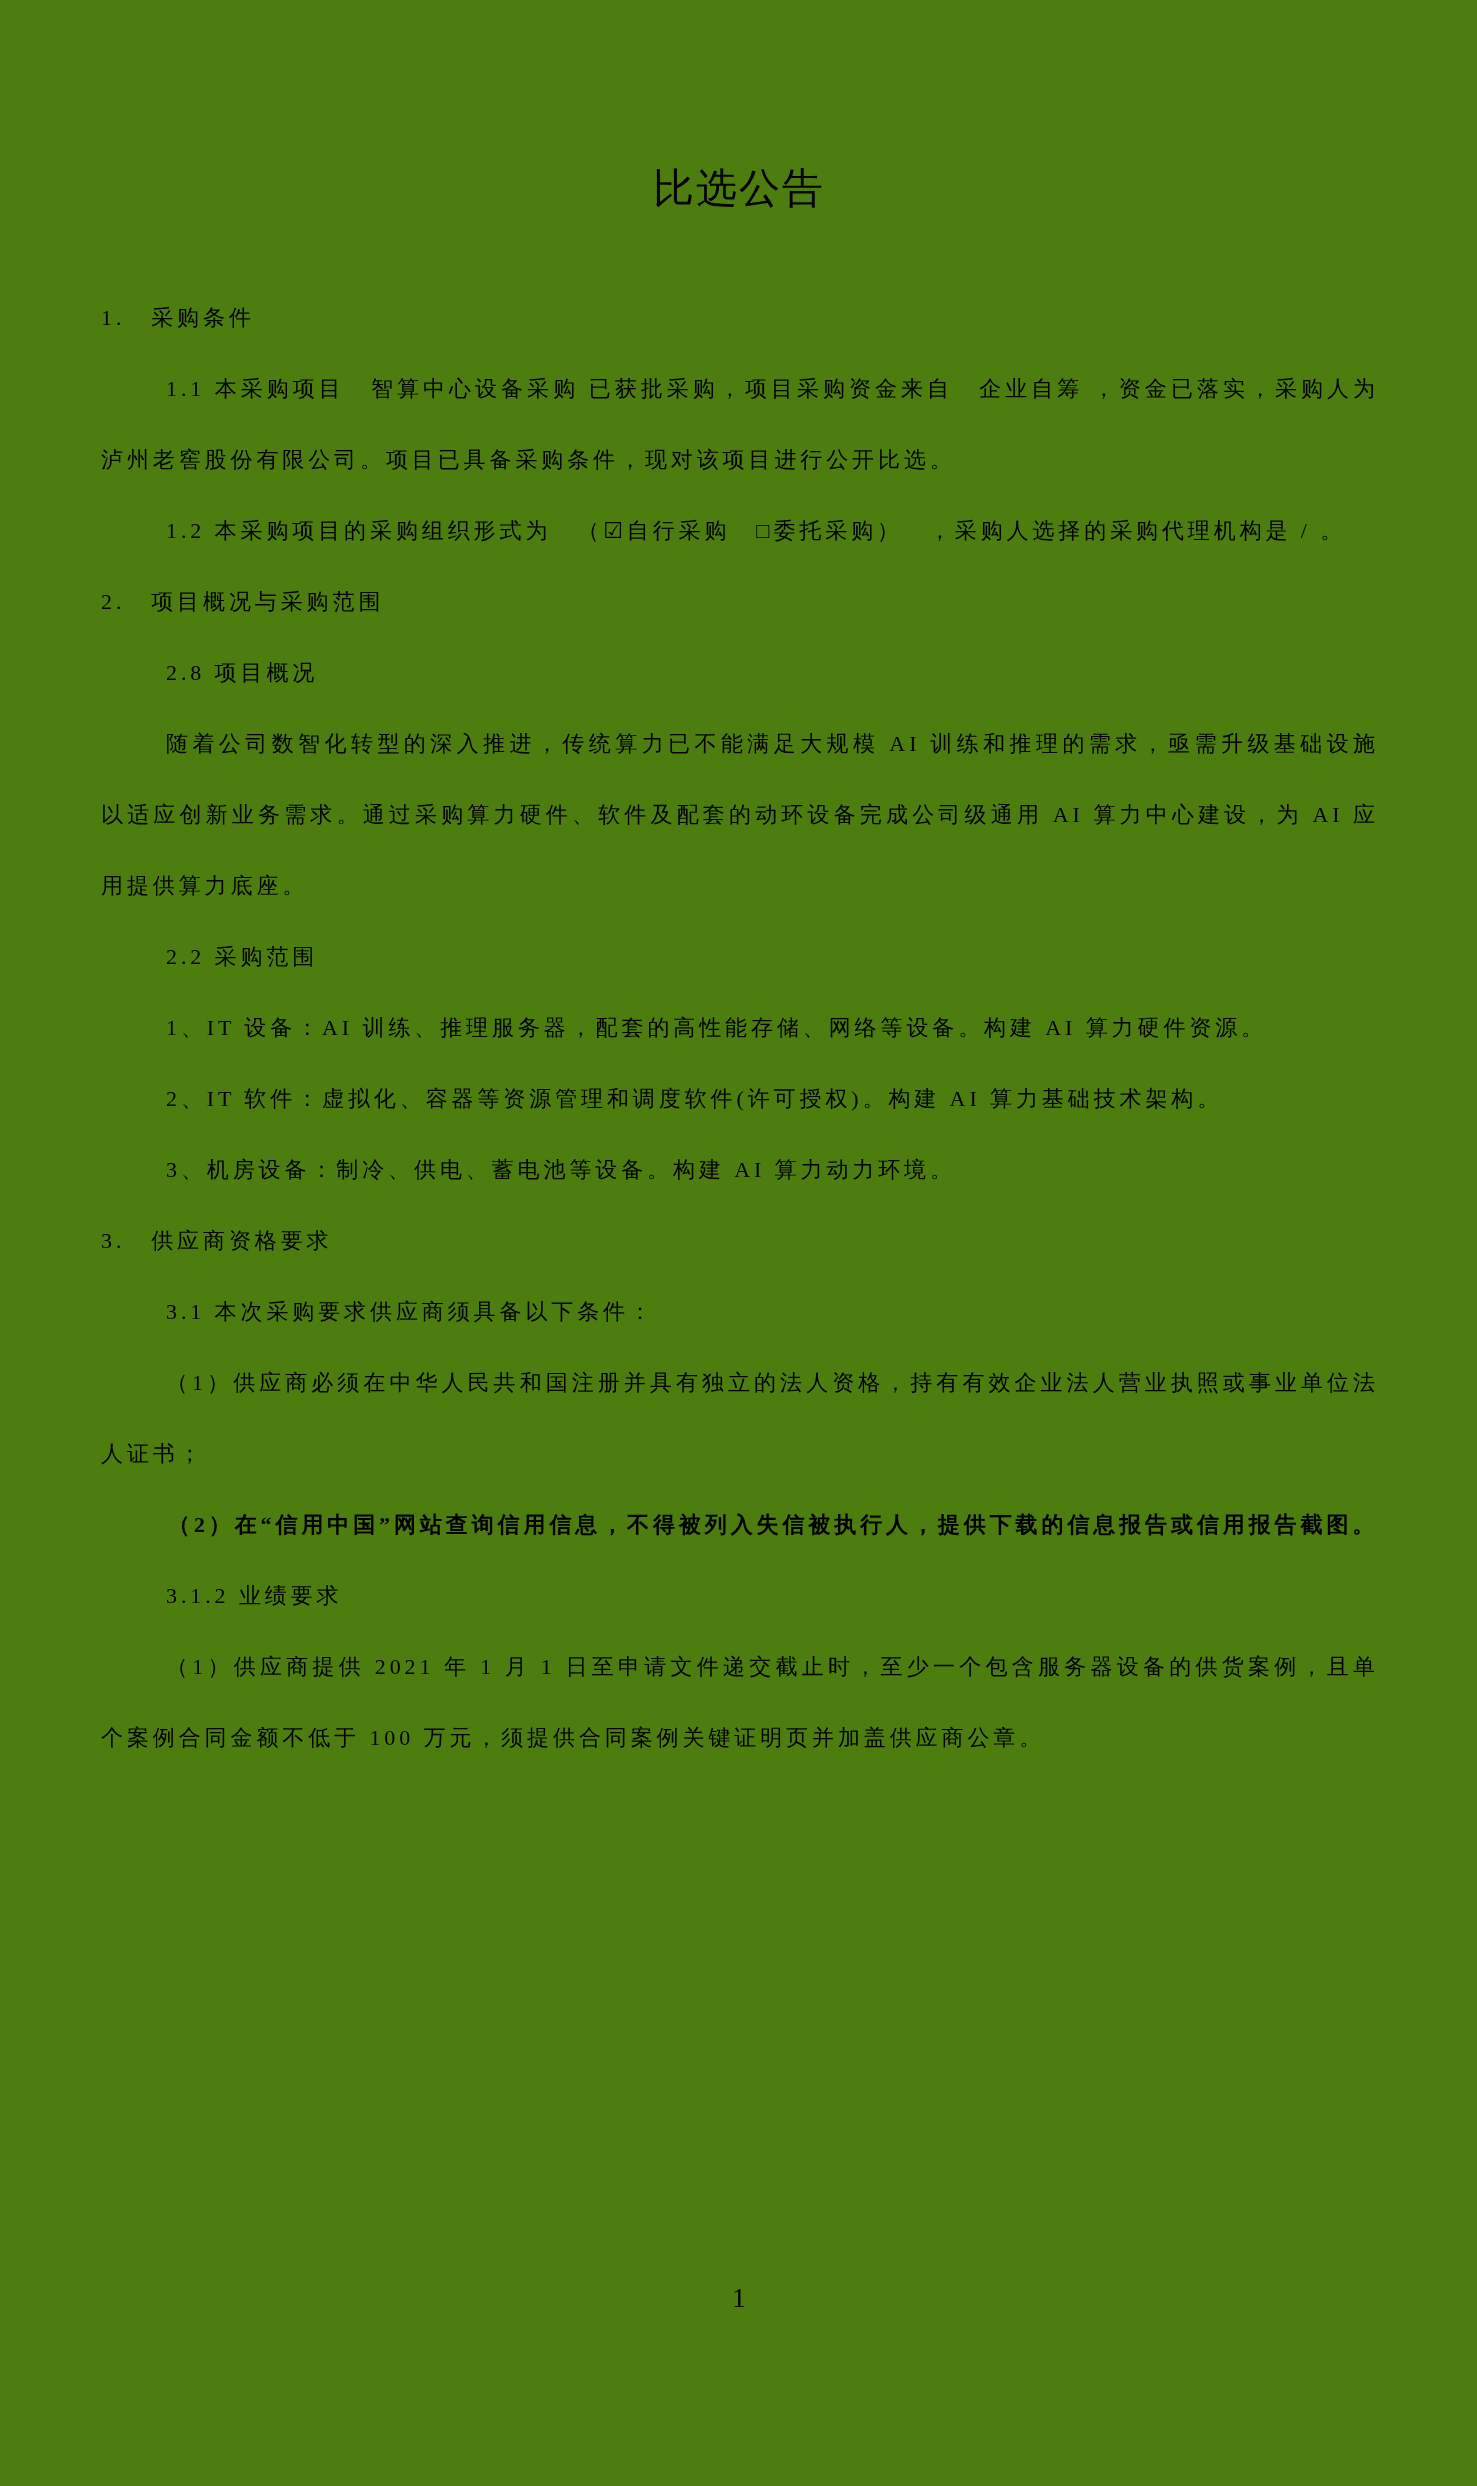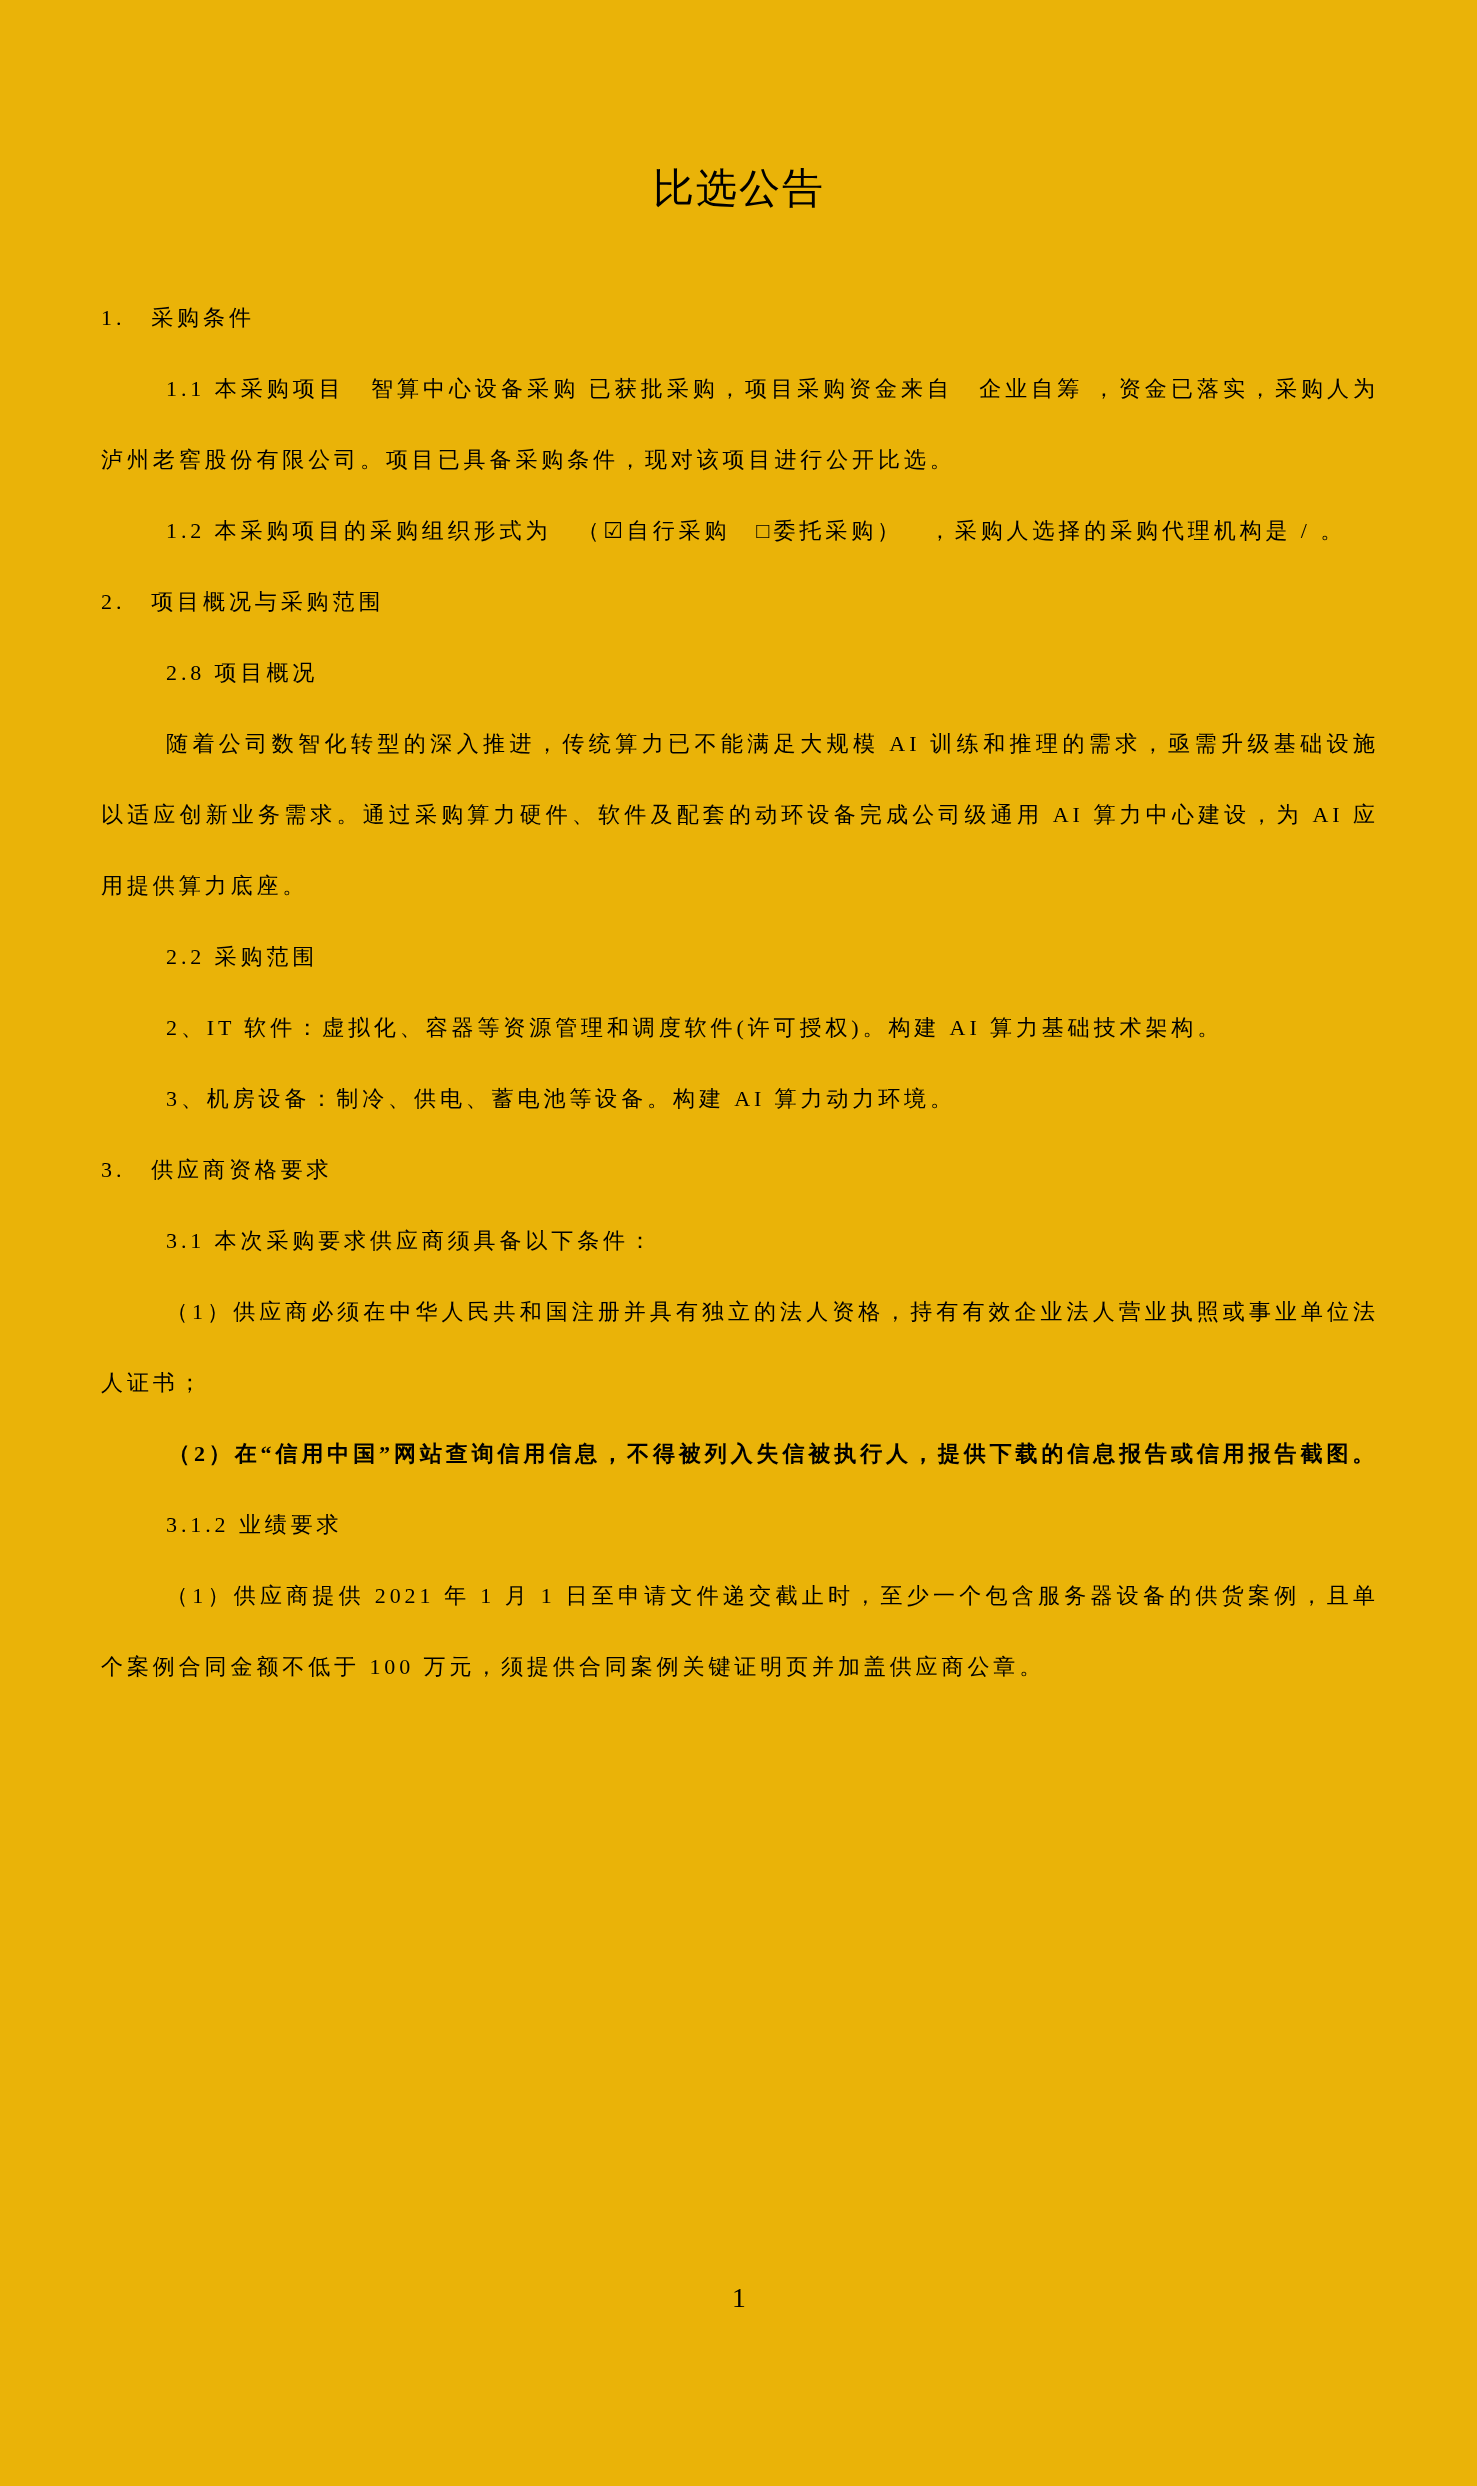--- a/index.html
+++ b/index.html
@@ -4,21 +4,21 @@
 <style>
   html, body {
     margin: 0;
     padding: 0;
     background: #ffffff;
   }
   .page {
     position: relative;
     width: 1478px;
     height: 2486px;
-    background: #eab308;
+    background: #4d7c0f;
     color: #000000;
     font-family: "Liberation Serif", "DejaVu Serif", serif;
     overflow: hidden;
   }
   .title {
     margin: 0;
     padding-top: 164px;
     text-align: center;
     font-size: 41px;
     font-weight: 400;
@@ -81,20 +81,21 @@
     <p class="p"><span>1.2 本采购项目的采购组织形式为</span><span class="u">　（</span><span class="u">☑</span><span class="u">自行采购　</span><span class="u">□</span><span class="u">委托采购）　</span><span>，采购人选择的采购代理机构是</span><span class="u"> / </span><span>。</span></p>
 
     <p class="h1"><span>2.　项目概况与采购范围</span></p>
 
     <p class="p"><span>2.8 项目概况</span></p>
 
     <p class="p"><span class="u">随着公司数智化转型的深入推进，传统算力已不能满足大规模 AI 训练和推理的需求，亟需升级基础设施以适应创新业务需求。通过采购算力硬件、软件及配套的动环设备完成公司级通用 AI 算力中心建设，为 AI 应用提供算力底座。　</span></p>
 
     <p class="p"><span>2.2 采购范围</span></p>
 
+    <p class="p"><span class="u">1、IT 设备：AI 训练、推理服务器，配套的高性能存储、网络等设备。构建 AI 算力硬件资源。</span></p>
 
     <p class="p"><span class="u">2、IT 软件：虚拟化、容器等资源管理和调度软件(许可授权)。构建 AI 算力基础技术架构。</span></p>
 
     <p class="p"><span class="u">3、机房设备：制冷、供电、蓄电池等设备。构建 AI 算力动力环境。　</span></p>
 
     <p class="h1"><span>3.　供应商资格要求</span></p>
 
     <p class="p"><span>3.1 本次采购要求供应商须具备以下条件：</span></p>
 
 

